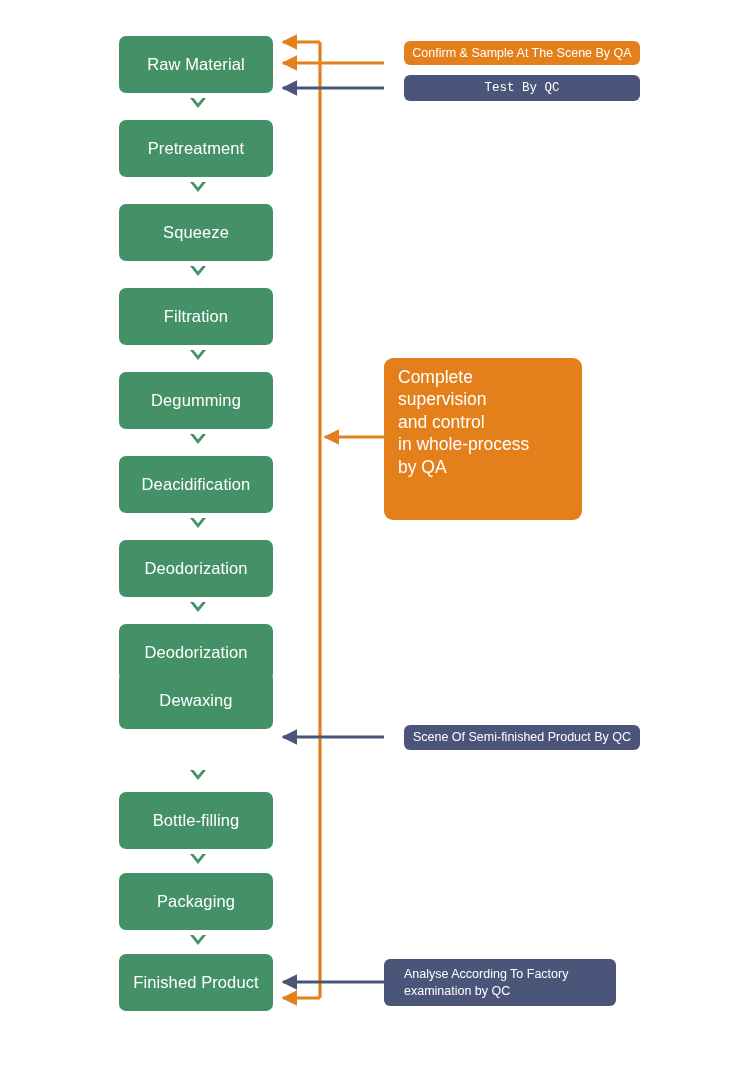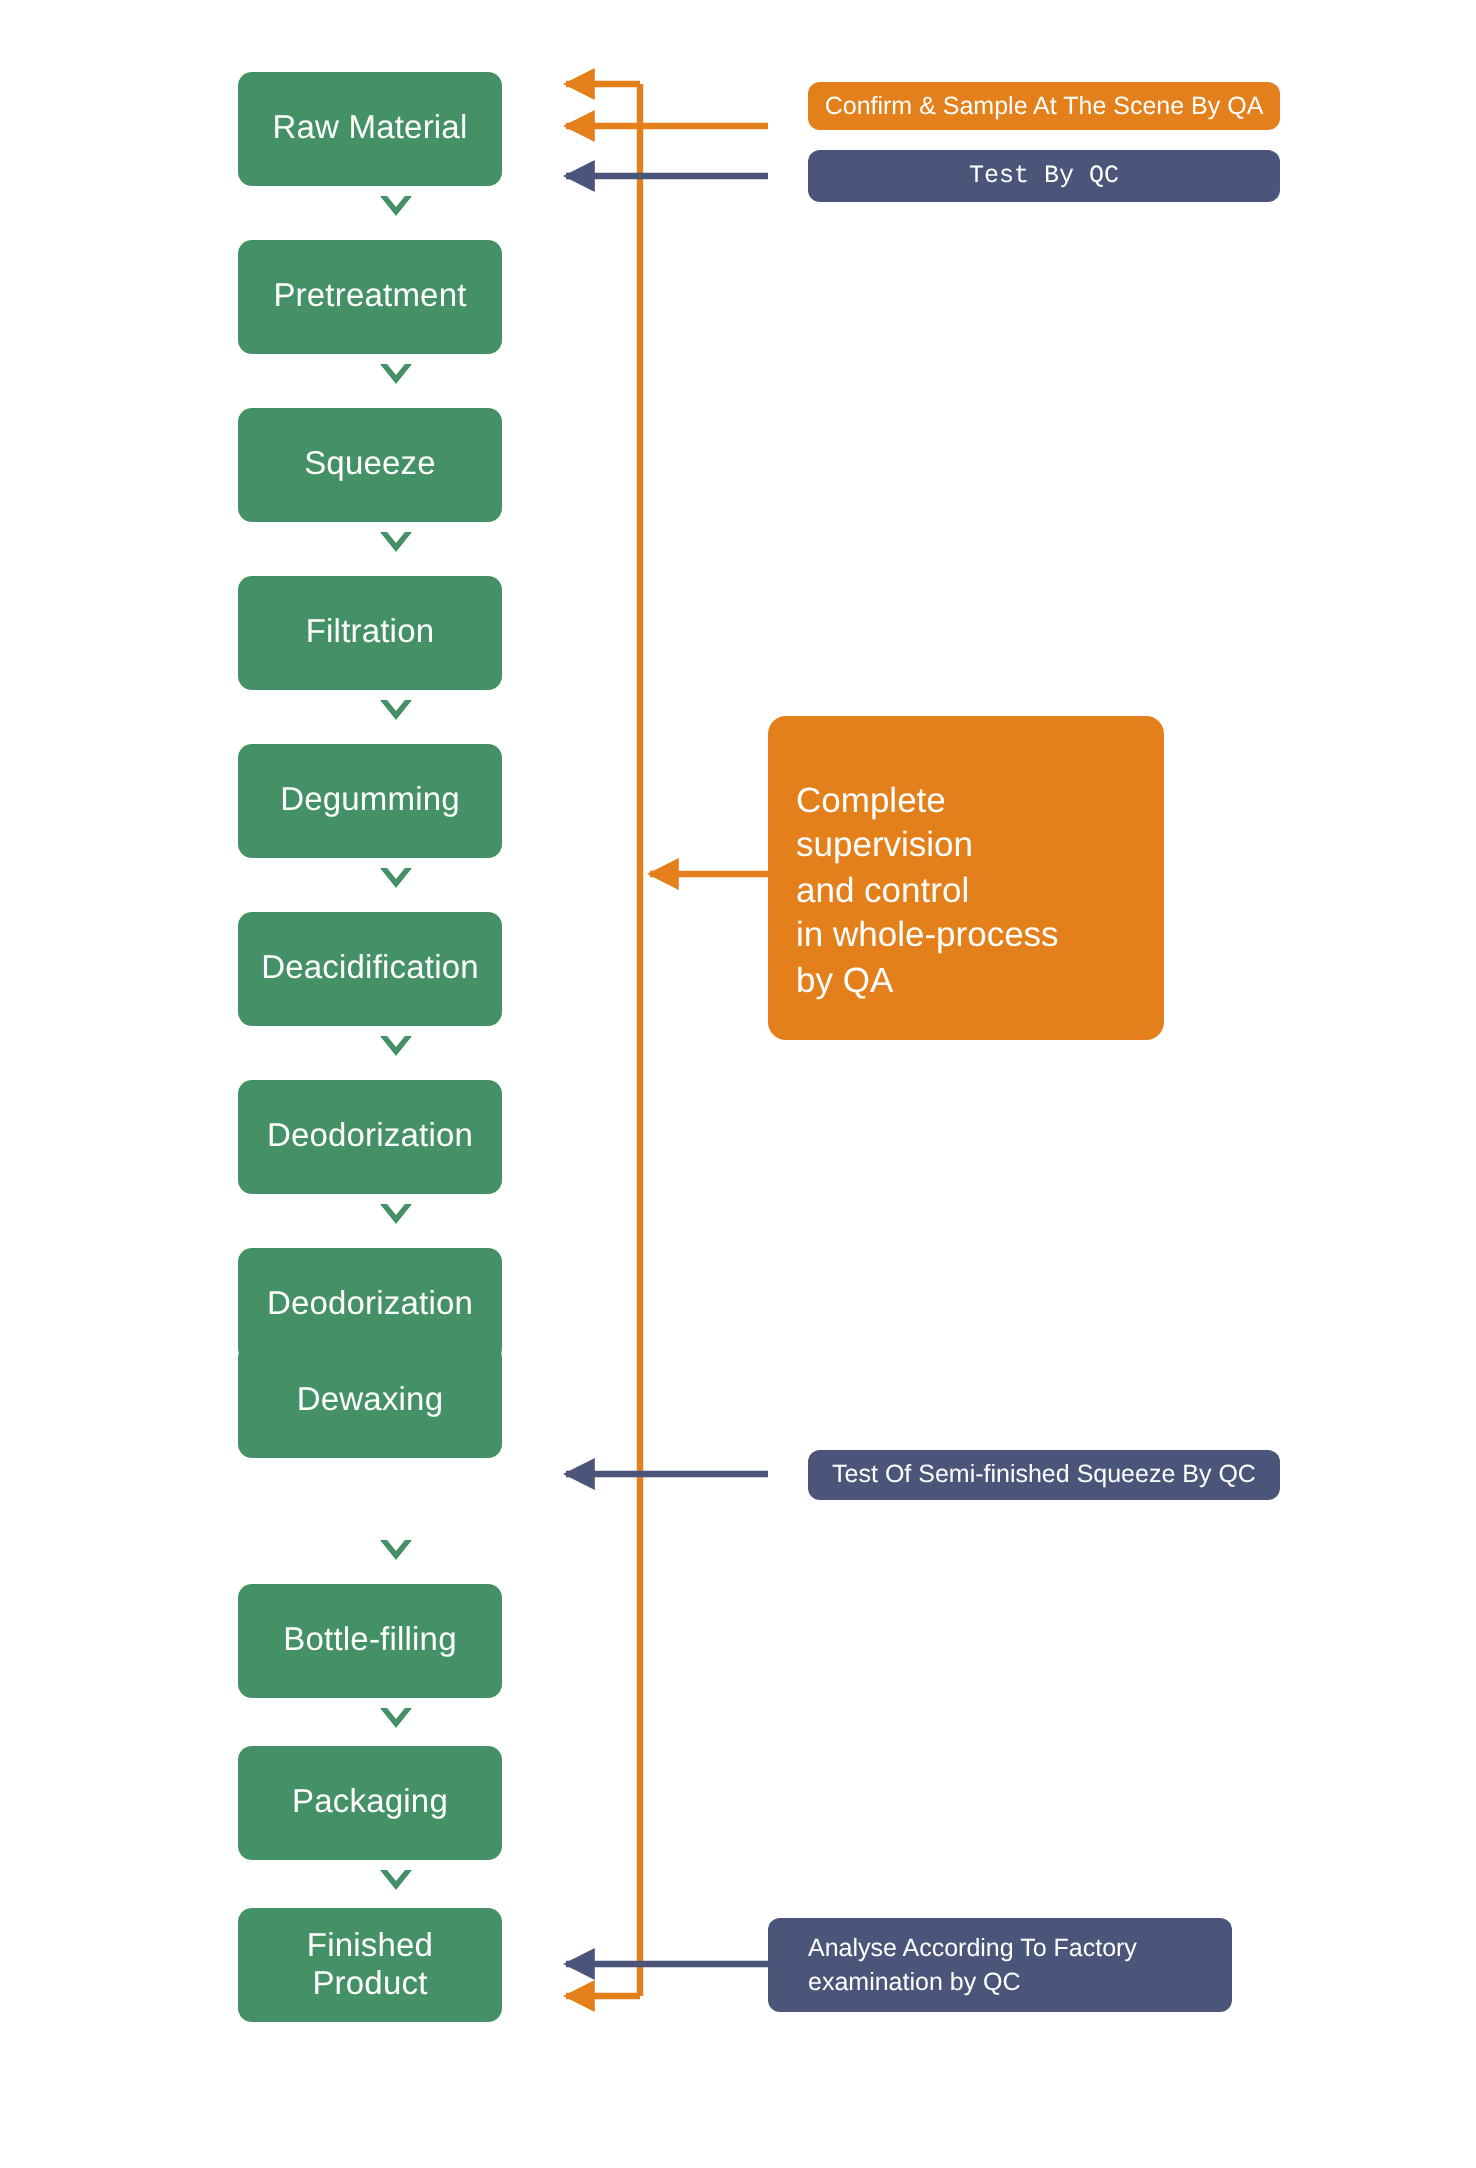--- a/index.html
+++ b/index.html
@@ -16,21 +16,21 @@
     position: relative;
     width: 738px;
     height: 1084px;
     background: #ffffff;
     overflow: hidden;
   }
   
   .proc-box {
     position: absolute;
     left: 119px;
-    width: 132px;
+    width: 154px;
     height: 57px;
     border-radius: 7px;
     background: #459167;
     color: #ffffff;
     display: flex;
     align-items: center;
     justify-content: center;
     font-size: 16.5px;
     letter-spacing: 0.1px;
     box-sizing: border-box;
@@ -68,21 +68,21 @@
   .qa-panel {
     position: absolute;
     left: 384px;
     top: 358px;
     width: 198px;
     height: 162px;
     background: #E3801B;
     border-radius: 9px;
     color: #ffffff;
     box-sizing: border-box;
-    padding: 31px 0 0 14px;
+    padding: 8px 0 0 14px;
     font-size: 17.5px;
     line-height: 1.28;
     white-space: pre-line;
   }
   
   #wires {
     position: absolute;
     left: 0;
     top: 0;
     width: 738px;
@@ -190,21 +190,21 @@
   <span class="chevron" style="top:933px">
       <svg viewBox="0 0 18 14" width="18" height="14">
         <path d="M1 2 L9 12 L17 2 L13.5 2 L9 7.5 L4.5 2 Z" fill="#459167"></path>
       </svg>
     </span>
 
   <div class="note-box note-orange center" style="left:384px; top:41px; width:236px; height:24px;">Confirm &amp; Sample At The Scene By QA</div>
 
   <div class="note-box note-blue center" style="left:384px; top:75px; width:236px; height:26px;font-family:Liberation Mono, monospace;">Test By QC</div>
 
-  <div class="note-box note-blue center" style="left:384px; top:725px; width:236px; height:25px;">Test Of Semi-finished Squeeze By QC</div>
+  <div class="note-box note-blue center" style="left:384px; top:725px; width:236px; height:25px;">Scene Of Semi-finished Product By QC</div>
 
   <div class="note-box note-blue left" style="left:384px; top:959px; width:232px; height:47px; padding-left:20px; white-space:pre-line;">Analyse According To Factory
 examination by QC</div>
 
   <div class="qa-panel">Complete
 supervision
 and control
 in whole-process
 by QA</div>
 

